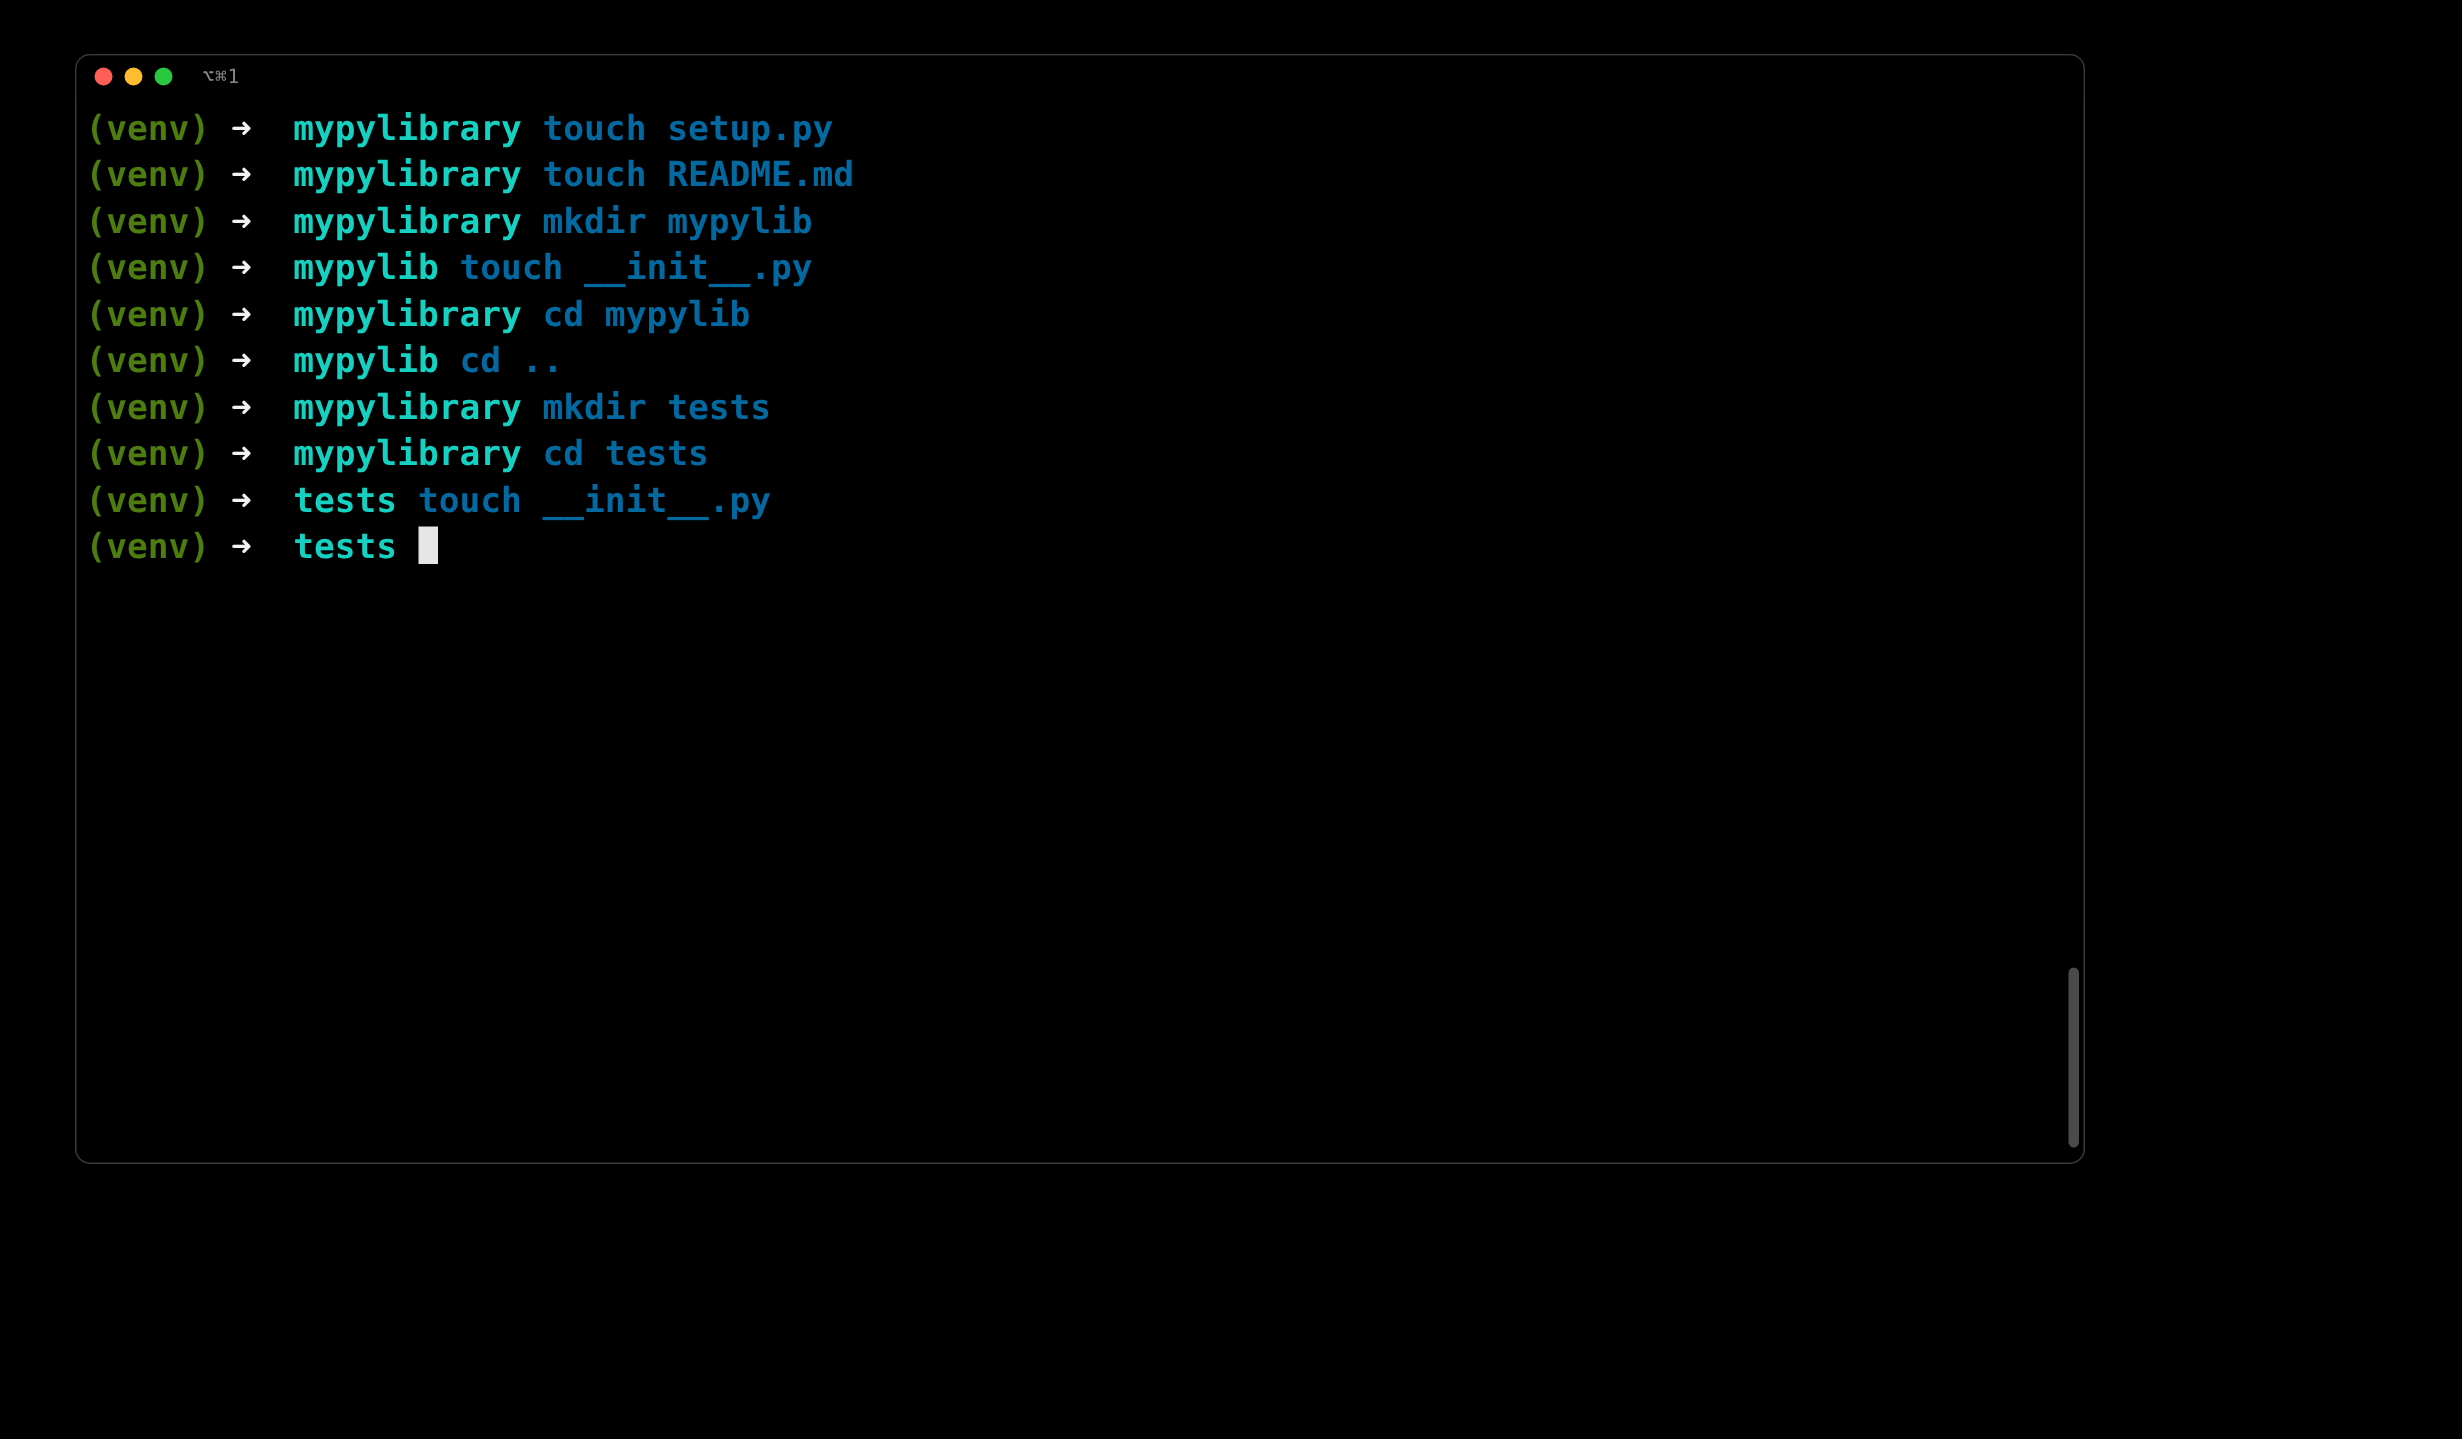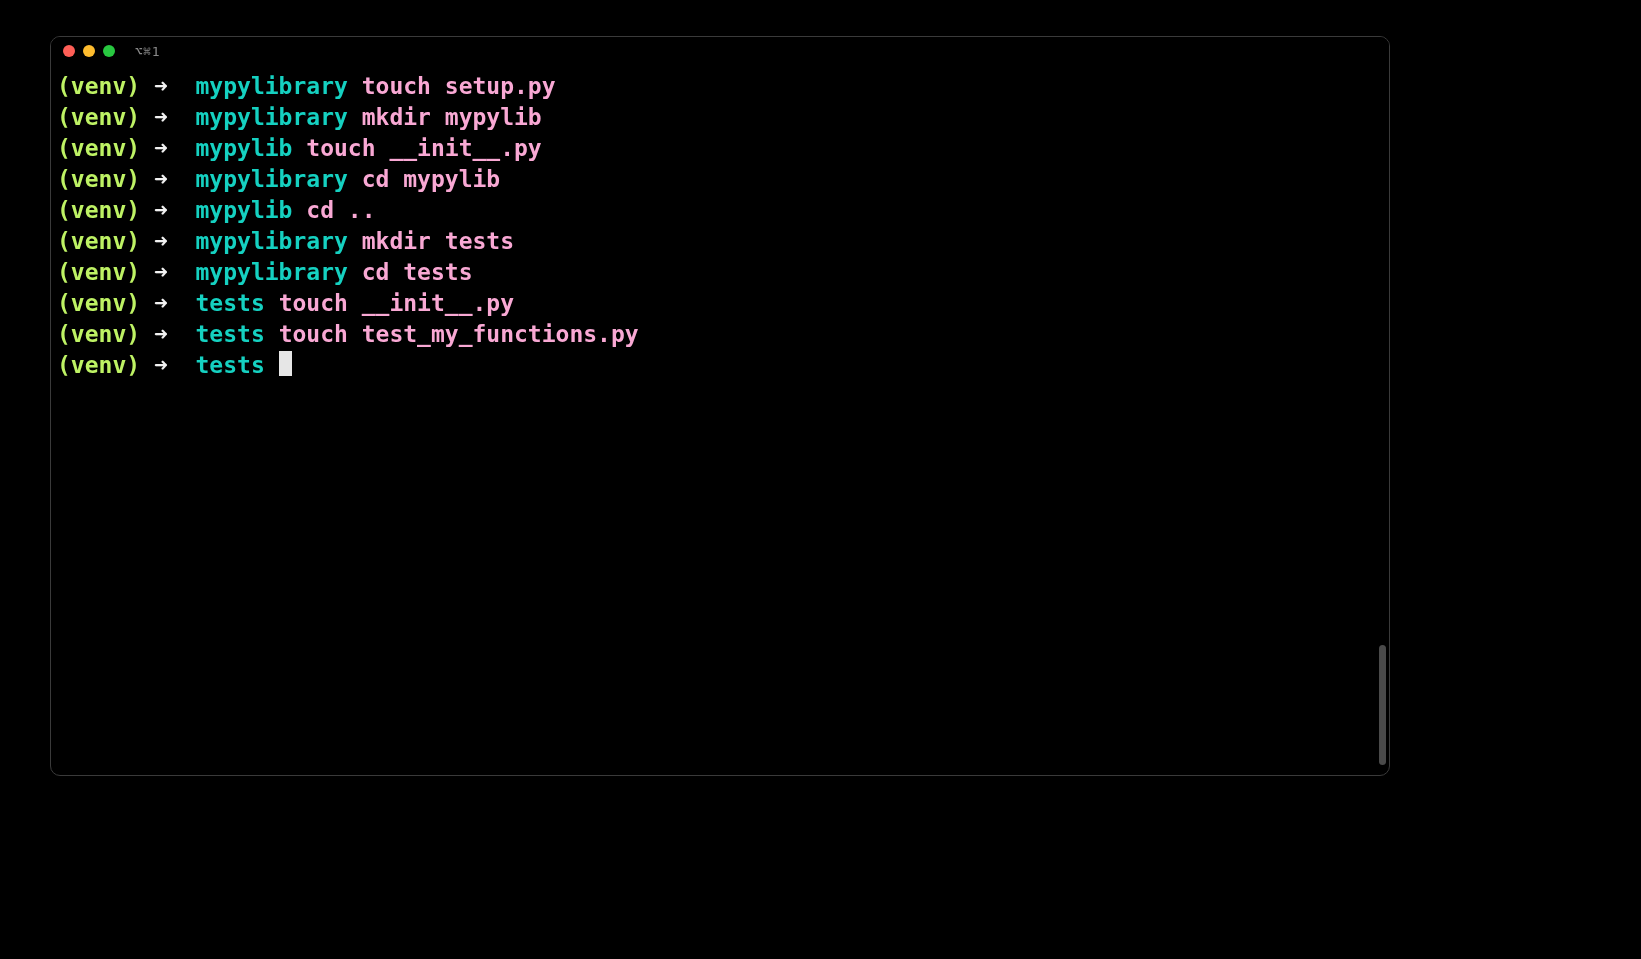--- a/index.html
+++ b/index.html
@@ -52,24 +52,24 @@
     overflow-y: auto;
     position: relative;
   }
   .line {
     font-size: 23px;
     line-height: 31px;
     white-space: pre;
     color: #f2f2f2;
     font-weight: 600;
   }
-  .venv   { color: #bef264; }
+  .venv   { color: #4d7c0f; }
   .arrow  { color: #f2f2f2; }
   .dir    { color: #15d1c1; text-align: center; }
-  .cmd    { color: #f9a8d4; }
+  .cmd    { color: #0369a1; }
   .cursor {
     display: inline-block;
     width: 13px;
     height: 25px;
     background: #e6e6e6;
     vertical-align: text-bottom;
     margin-bottom: 2px;
   }
   .scrollbar {
     position: absolute;
@@ -88,26 +88,26 @@
   <div class="title-bar">
     <div class="traffic-light tl-close"></div>
     <div class="traffic-light tl-minimize"></div>
     <div class="traffic-light tl-zoom"></div>
     <span class="title-text">⌥⌘1</span>
   </div>
 
   <div class="terminal-body">
 
     <div class="line"><span class="venv">(venv)</span> <span class="arrow">➜</span>  <span class="dir">mypylibrary</span> <span class="cmd">touch setup.py</span></div>
+    <div class="line"><span class="venv">(venv)</span> <span class="arrow">➜</span>  <span class="dir">mypylibrary</span> <span class="cmd">touch README.md</span></div>
     <div class="line"><span class="venv">(venv)</span> <span class="arrow">➜</span>  <span class="dir">mypylibrary</span> <span class="cmd">mkdir mypylib</span></div>
     <div class="line"><span class="venv">(venv)</span> <span class="arrow">➜</span>  <span class="dir">mypylib</span> <span class="cmd">touch __init__.py</span></div>
     <div class="line"><span class="venv">(venv)</span> <span class="arrow">➜</span>  <span class="dir">mypylibrary</span> <span class="cmd">cd mypylib</span></div>
     <div class="line"><span class="venv">(venv)</span> <span class="arrow">➜</span>  <span class="dir">mypylib</span> <span class="cmd">cd ..</span></div>
     <div class="line"><span class="venv">(venv)</span> <span class="arrow">➜</span>  <span class="dir">mypylibrary</span> <span class="cmd">mkdir tests</span></div>
     <div class="line"><span class="venv">(venv)</span> <span class="arrow">➜</span>  <span class="dir">mypylibrary</span> <span class="cmd">cd tests</span></div>
     <div class="line"><span class="venv">(venv)</span> <span class="arrow">➜</span>  <span class="dir">tests</span> <span class="cmd">touch __init__.py</span></div>
-    <div class="line"><span class="venv">(venv)</span> <span class="arrow">➜</span>  <span class="dir">tests</span> <span class="cmd">touch test_my_functions.py</span></div>
 
     <div class="line"><span class="venv">(venv)</span> <span class="arrow">➜</span>  <span class="dir">tests</span> <span class="cursor"></span></div>
 
     <div class="scrollbar"></div>
   </div>
 </div>
 
 </body></html>

